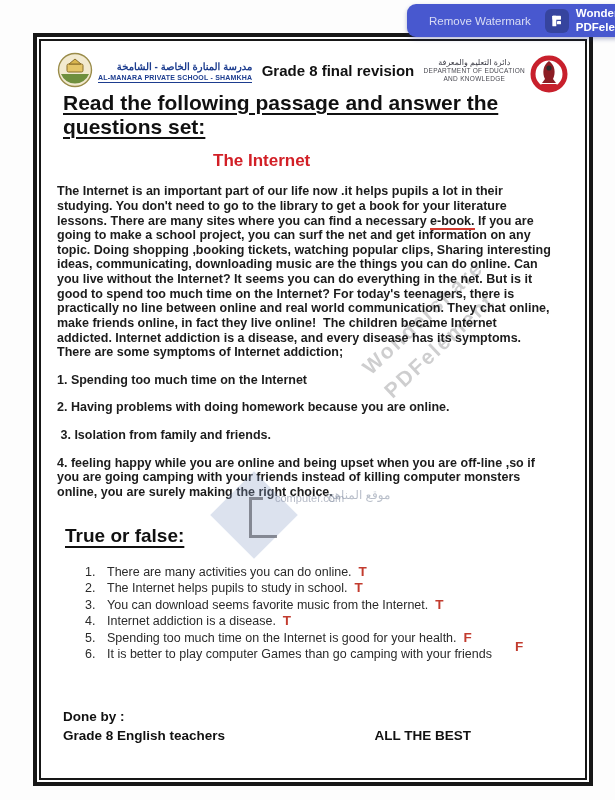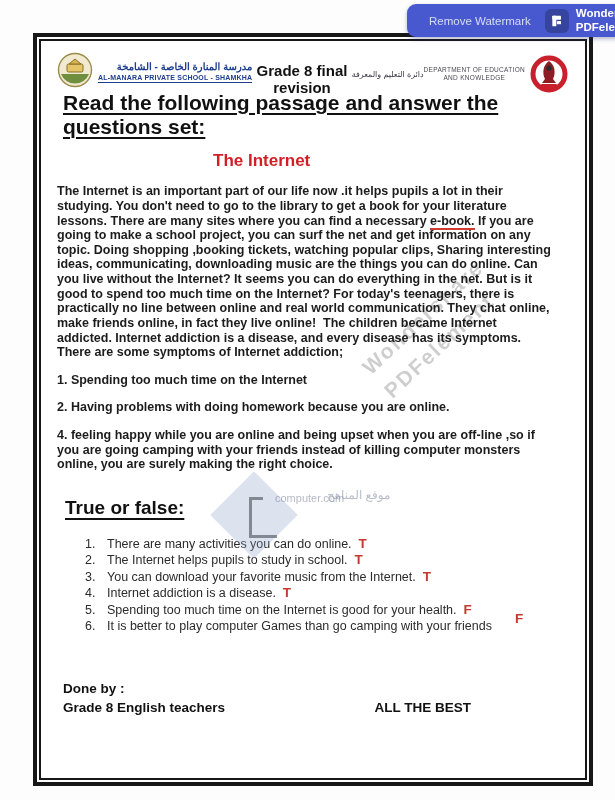--- a/index.html
+++ b/index.html
@@ -24,21 +24,21 @@
   
   .hdr { display:flex; align-items:flex-start; height:46px; padding-top:11px; }
   .school { display:flex; align-items:center; gap:5px; }
   .school-emblem { flex:0 0 auto; }
   .school-names { display:flex; flex-direction:column; align-items:flex-end; }
   .school-ar { color:#1d3d8f; font-size:10px; font-weight:bold; direction:rtl; }
   .school-en { color:#1d3d8f; font-size:7px; font-weight:bold; letter-spacing:.2px;
     border-bottom:1px solid #1d3d8f; padding-bottom:1px; margin-top:2px; }
   .doc-title { flex:1; text-align:center; font-size:15px; font-weight:bold; color:#111; margin-top:10px; }
   .dept { display:flex; align-items:flex-start; gap:4px; margin-top:2px; }
-  .dept-txt { display:flex; align-items:center; margin-top:12px;justify-content:center; }
+  .dept-txt { display:flex; flex-direction:column; align-items:center; margin-top:4px;justify-content:center; }
   .dept-ar { font-size:8px; color:#3a3a44; direction:rtl; }
   .dept-en { font-size:6.5px; color:#4a4a52; text-align:center; letter-spacing:.3px; line-height:1.3; }
 
   
   .instruction { font-size:21px; font-weight:bold; color:#111; width:492px;
     margin:4px 0 0 6px; line-height:1.15; text-decoration:underline;
     text-decoration-thickness:2px; text-underline-offset:3px; }
   .passage-title { color:#d21f26; font-size:17px; font-weight:bold; margin:12px 0 0 156px; }
   .passage { font-size:12.5px; font-weight:bold; color:#1c1c1c; width:496px;
     line-height:1.17; margin-top:13px; white-space:pre-wrap; }
@@ -154,40 +154,41 @@
 
     <div class="instruction">Read the following passage and answer the questions set:</div>
 
     <div class="passage-title">The Internet</div>
 
     <p class="passage"><span>The Internet is an important part of our life now .it helps pupils a lot in their studying. You don't need to go to the library to get a book for your literature lessons. There are many sites where you can find a necessary </span><span class="ebook">e-book.</span><span> If you are going to make a school project, you can surf the net and get information on any topic. Doing shopping ,booking tickets, watching popular clips, Sharing interesting ideas, communicating, downloading music are the things you can do online. Can you live without the Internet? It seems you can do everything in the net. But is it good to spend too much time on the Internet? For today's teenagers, there is practically no line between online and real world communication. They chat online, make friends online, in fact they live online!  The children became Internet addicted. Internet addiction is a disease, and every disease has its symptoms. There are some symptoms of Internet addiction;</span></p>
 
     <div class="symptoms-wrap">
       <p class="symptom">1. Spending too much time on the Internet</p>
       <p class="symptom">2. Having problems with doing homework because you are online.</p>
+      <p class="symptom"> 3. Isolation from family and friends.</p>
       <p class="symptom">4. feeling happy while you are online and being upset when you are off-line ,so if you are going camping with your friends instead of killing computer monsters online, you are surely making the right choice.</p>
     </div>
 
 
     <span class="tf-heading">True or false:</span>
 
     <div class="q-list">
       <div class="q-row">
         <span class="q-num">1.</span>
         <span class="q-text">There are many activities you can do online.</span>
         <span class="q-answer">T</span>
       </div>
       <div class="q-row">
         <span class="q-num">2.</span>
         <span class="q-text">The Internet helps pupils to study in school.</span>
         <span class="q-answer">T</span>
       </div>
       <div class="q-row">
         <span class="q-num">3.</span>
-        <span class="q-text">You can download your favorite music from the Internet.</span>
+        <span class="q-text">You can download seems favorite music from the Internet.</span>
         <span class="q-answer">T</span>
       </div>
       <div class="q-row">
         <span class="q-num">4.</span>
         <span class="q-text">Internet addiction is a disease.</span>
         <span class="q-answer">T</span>
       </div>
       <div class="q-row">
         <span class="q-num">5.</span>
         <span class="q-text">Spending too much time on the Internet is good for your health.</span>

